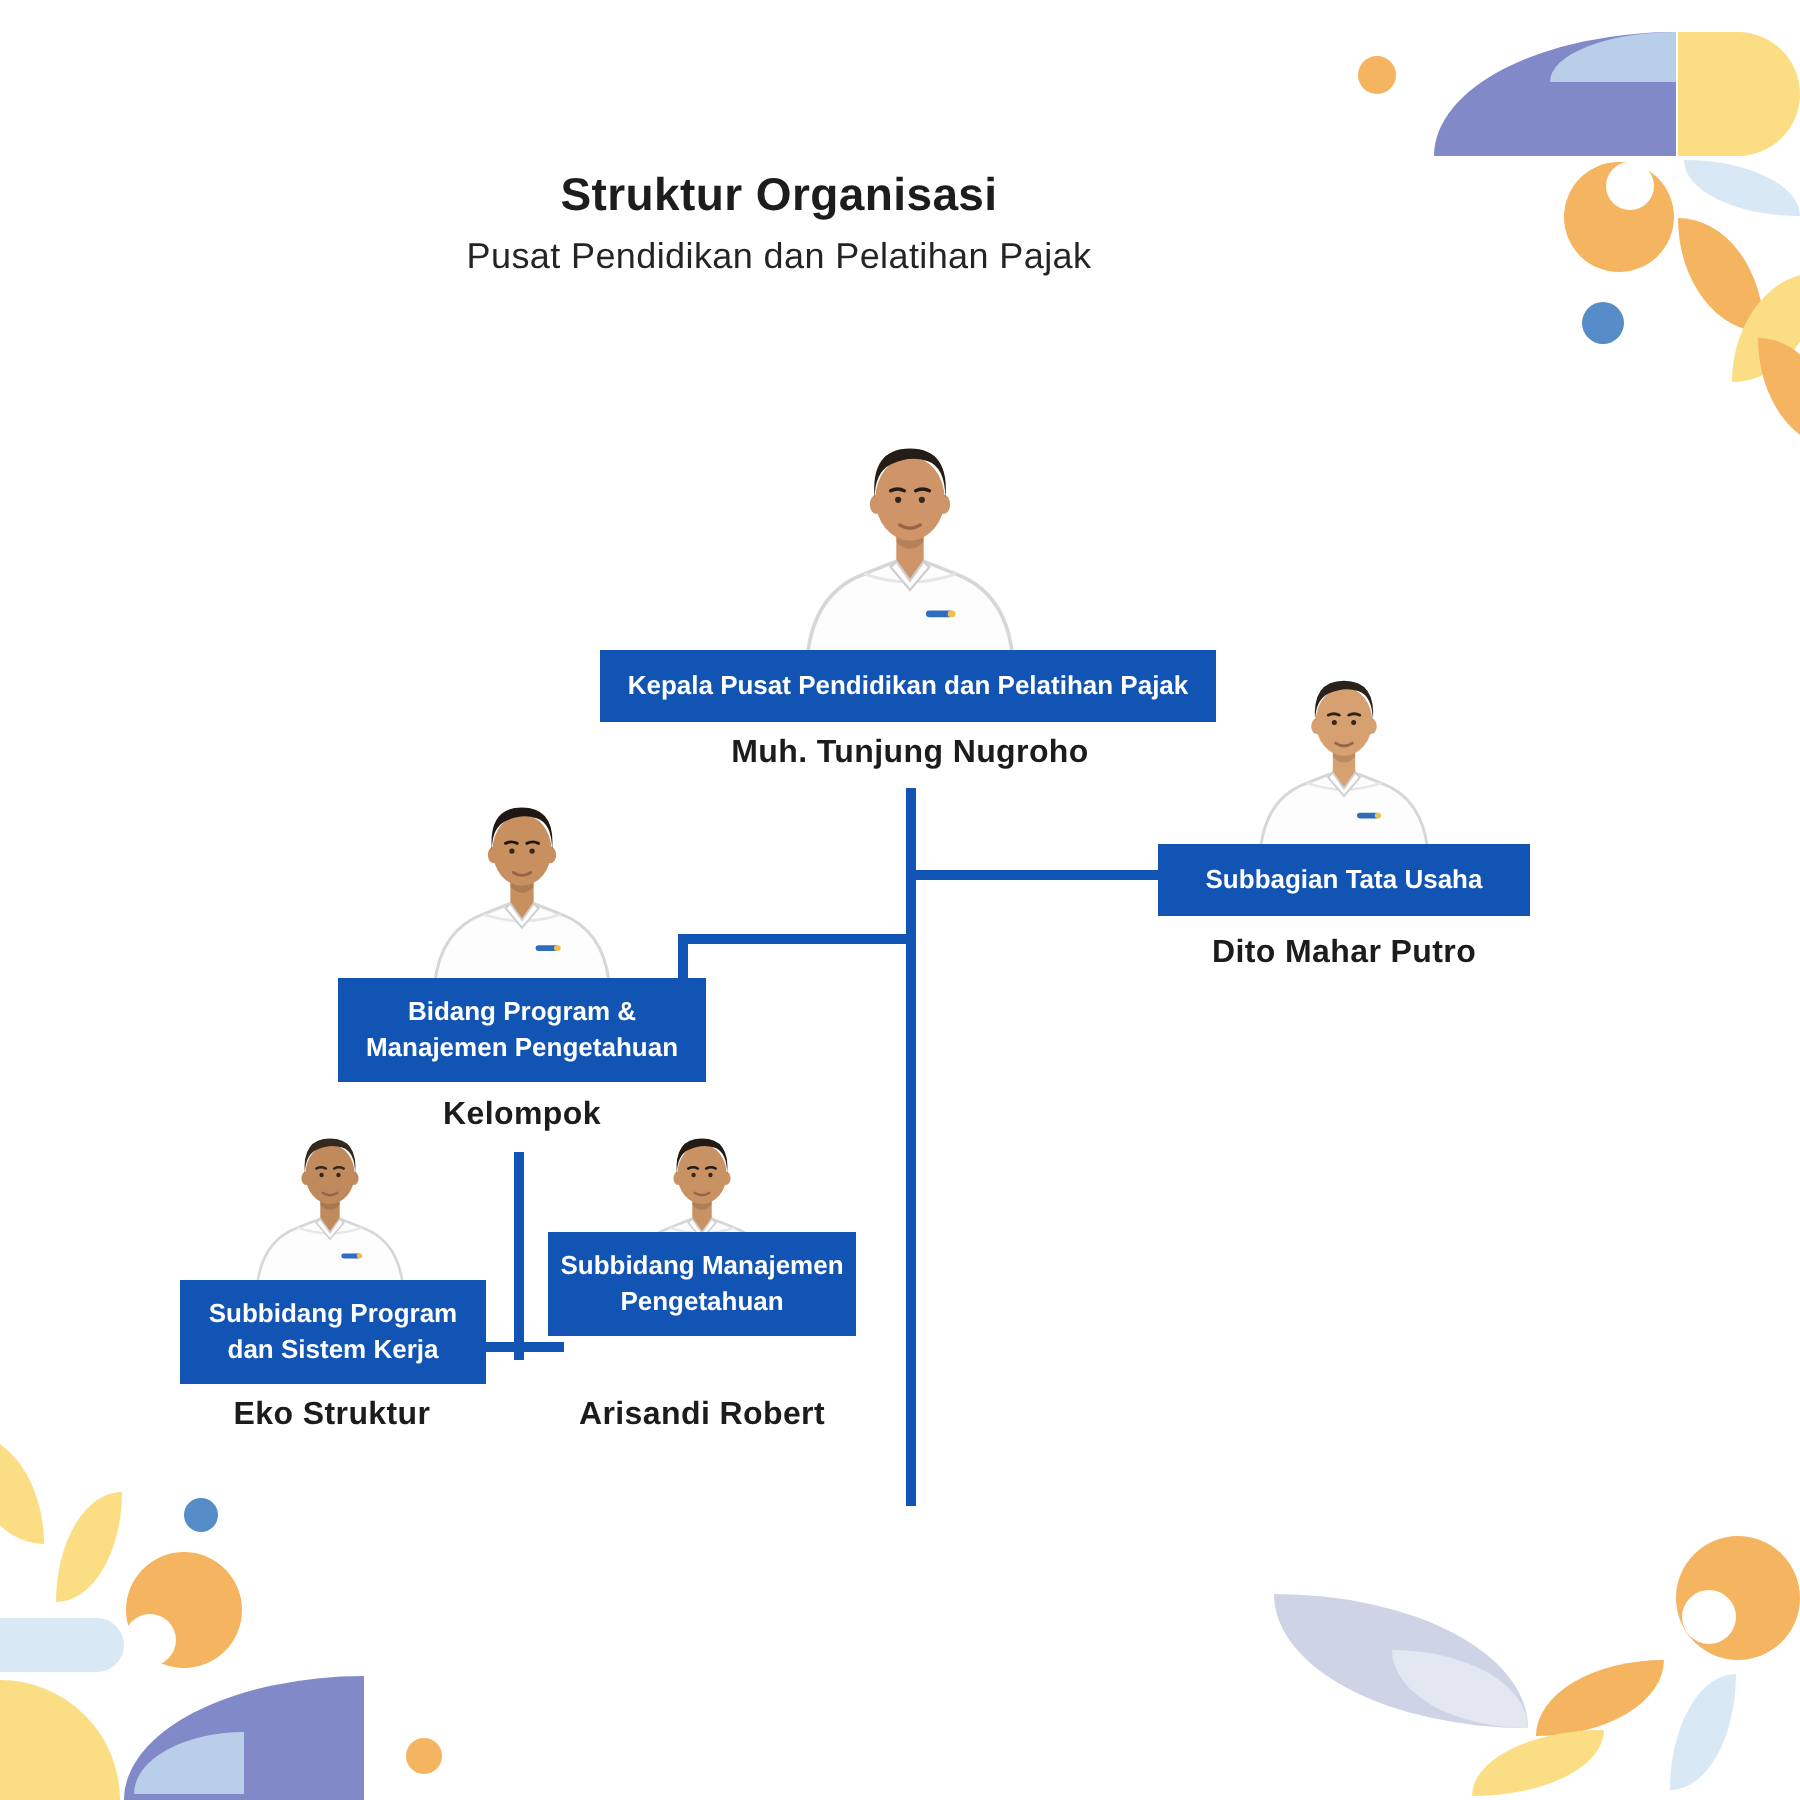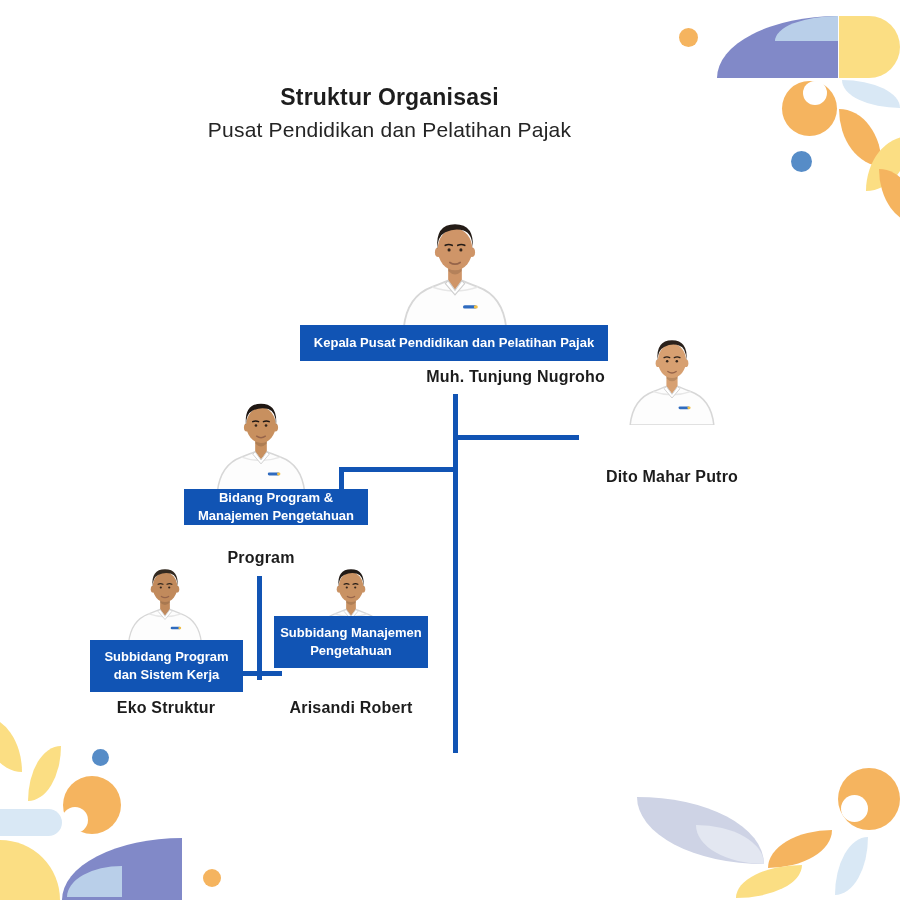--- a/index.html
+++ b/index.html
@@ -10,41 +10,41 @@
     --text-dark:#1c1c1c;
   }
   *{margin:0;padding:0;box-sizing:border-box;}
   html,body{background:#ffffff;}
   .stage{position:relative;width:900px;height:900px;background:#ffffff;overflow:hidden;
          font-family:"Liberation Sans",sans-serif;}
 
   
   .header{position:absolute;left:0;top:84px;width:756px;text-align:center;z-index:4;padding-left:23px;}
   .title{font-size:23px;font-weight:700;color:#1d1d1d;letter-spacing:.2px;}
-  .subtitle{font-size:21px;font-weight:400;color:#242424;margin-top:7px;letter-spacing:.2px;}
+  .subtitle{font-size:18px;font-weight:400;color:#242424;margin-top:7px;letter-spacing:.2px;}
 
   
   .org-box{position:absolute;background:var(--box-blue);color:#ffffff;z-index:3;
            display:flex;align-items:center;justify-content:center;text-align:center;
            font-size:13px;font-weight:700;line-height:1.42;padding:18px 4px;}
   .org-box.nowrap{white-space:nowrap;}
   .org-name{position:absolute;z-index:3;text-align:center;font-size:16px;font-weight:700;
             color:var(--text-dark);letter-spacing:.2px;}
   .line{position:absolute;background:var(--line-blue);z-index:1;}
   .avatar{position:absolute;z-index:2;}
 
   
   .box-kepala   {left:300px;top:325px;width:308px;height:33px;}
   .box-tata     {left:579px;top:422px;width:186px;height:34px;}
-  .box-bidang   {left:184px;top:489px;width:184px;height:36px;}
+  .box-bidang   {left:169px;top:489px;width:184px;height:52px;}
   .box-sub-prog {left:90px; top:640px;width:153px;height:52px;}
   .box-sub-man  {left:274px;top:616px;width:154px;height:52px;}
   .box-kelompok {left:363px;top:752px;width:186px;height:54px;}
 
-  .name-kepala  {left:305px;top:368px;width:300px;text-align:right;}
+  .name-kepala  {left:305px;top:368px;width:300px;}
   .name-tata    {left:572px;top:468px;width:200px;}
   .name-bidang  {left:181px;top:549px;width:160px;}
   .name-sub-prog{left:86px; top:699px;width:160px;}
   .name-sub-man {left:261px;top:699px;width:180px;}
 
   
   .line-v-center {left:453px;top:394px;width:5px;height:359px;}
   .line-h-right  {left:455px;top:435px;width:124px;height:5px;}
   .line-h-left   {left:339px;top:467px;width:118px;height:5px;}
   .line-v-bidang {left:339px;top:467px;width:5px;height:24px;}
@@ -120,24 +120,25 @@
   <svg class="avatar av-sub-prog" style="--skin:#c18a5c;--hair:#33291f">
       <use href="#bust"></use>
     </svg>
   <svg class="avatar av-sub-man" style="--skin:#c99263;--hair:#211a15">
       <use href="#bust"></use>
     </svg>
 
   <div class="org-box nowrap box-kepala">Kepala Pusat Pendidikan dan Pelatihan Pajak</div>
   <div class="org-name name-kepala">Muh. Tunjung Nugroho</div>
 
+  <div class="org-box nowrap box-tata">Subbagian Tata Usaha</div>
   <div class="org-name name-tata">Dito Mahar Putro</div>
 
   <div class="org-box box-bidang">Bidang Program &amp; Manajemen Pengetahuan</div>
-  <div class="org-name name-bidang">Program</div>
+  <div class="org-name name-bidang">Kelompok</div>
 
   <div class="org-box box-sub-prog">Subbidang Program dan Sistem Kerja</div>
   <div class="org-name name-sub-prog">Eko Struktur</div>
 
   <div class="org-box box-sub-man">Subbidang Manajemen Pengetahuan</div>
   <div class="org-name name-sub-man">Arisandi Robert</div>
 
 
   <div class="shape circle c-orange" style="left:679px;top:28px;width:19px;height:19px"></div>
   <div class="shape petal-up c-purple" style="left:717px;top:16px;width:121px;height:62px"></div>

